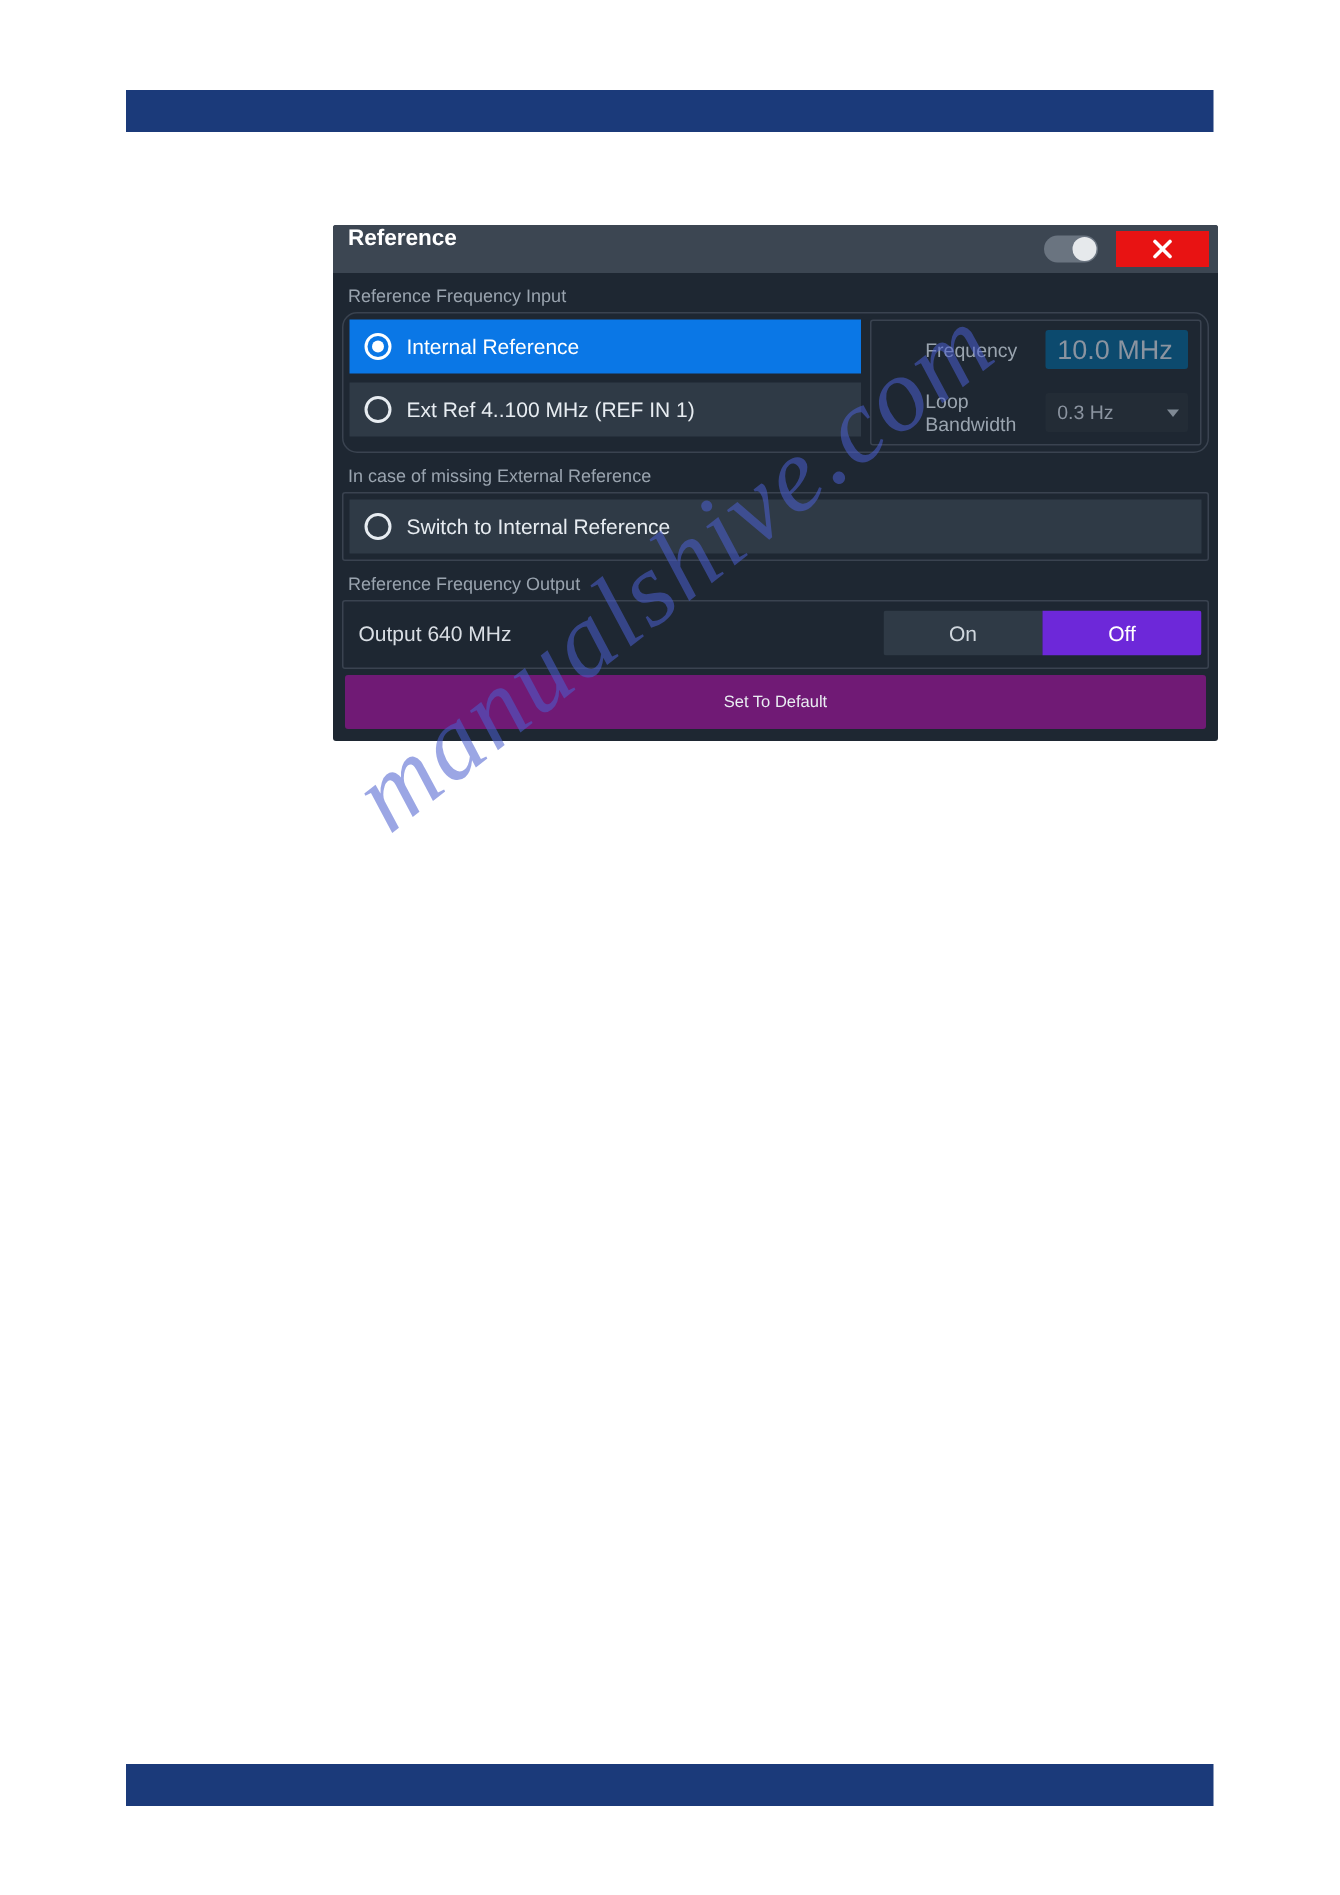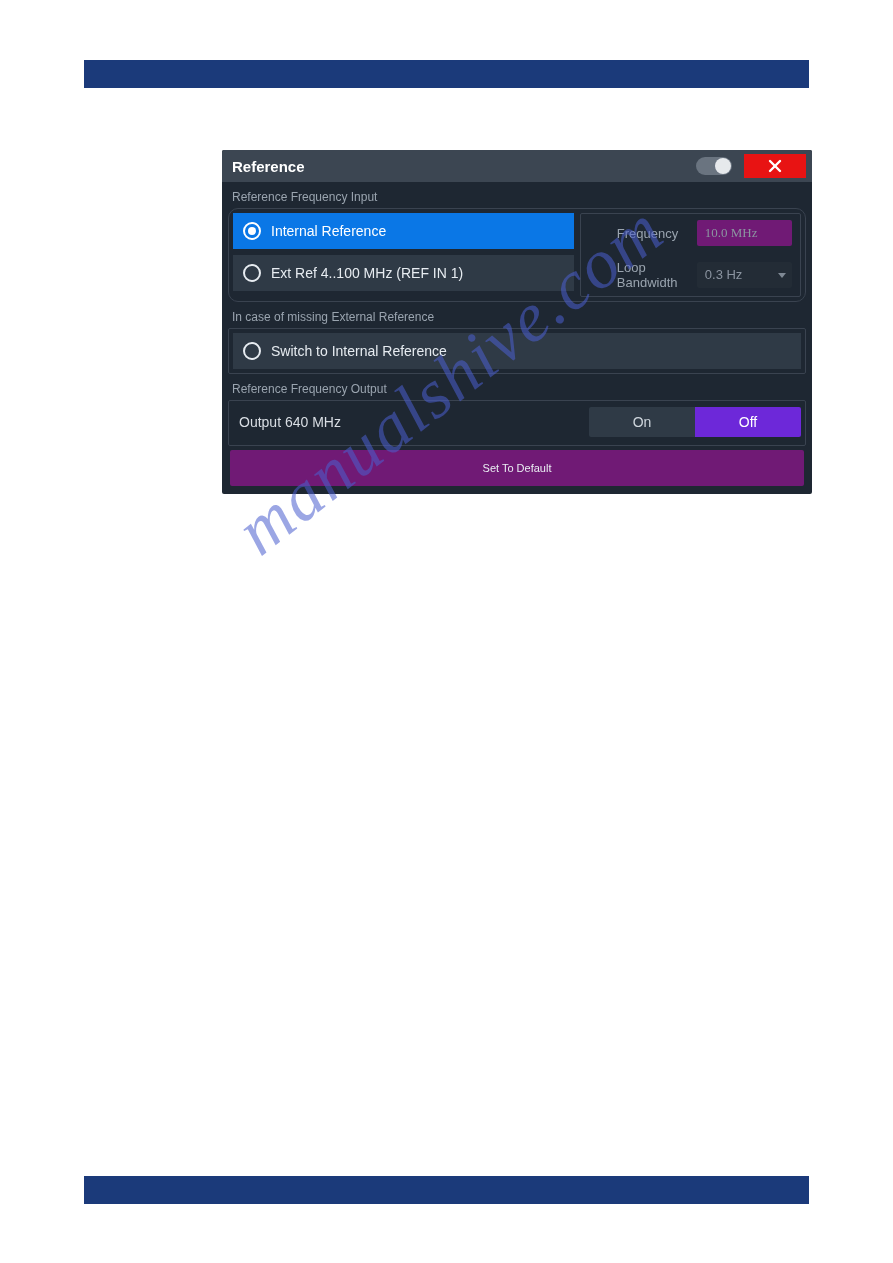--- a/index.html
+++ b/index.html
@@ -28,21 +28,21 @@
     background: #1e2732;
     border-radius: 2px;
     overflow: hidden;
     font-size: 14px;
     color: #d0d6dc;
   }
   .titlebar {
     background: #3c4652;
     height: 32px;
     display: flex;
-    align-items: center;
+    align-items: flex-start;
     padding: 0 0 0 10px;
     position: relative;
   }
   .titlebar .title {
     color: #ffffff;
     font-weight: bold;
     font-size: 15px;
   }
   .toggle {
     position: absolute;
@@ -149,28 +149,27 @@
   }
   .field-row .lbl {
     color: #9aa4af;
     font-size: 13px;
     flex: none;
     width: 102px;
     padding-left: 28px;
   }
   .field-input {
     flex: 1;
-    background: #701a75;
+    background: #0c4a6e;
     height: 26px;
     line-height: 26px;
     padding: 0 8px;
     color: #8b94a0;
-    font-size: 13px;
-    border-radius: 2px;
-    font-family: Liberation Serif, serif;
+    font-size: 18px;
+    border-radius: 2px;
   }
   .field-select {
     flex: 1;
     background: #232c36;
     height: 26px;
     line-height: 26px;
     padding: 0 8px;
     color: #8b94a0;
     font-size: 13px;
     border-radius: 2px;

